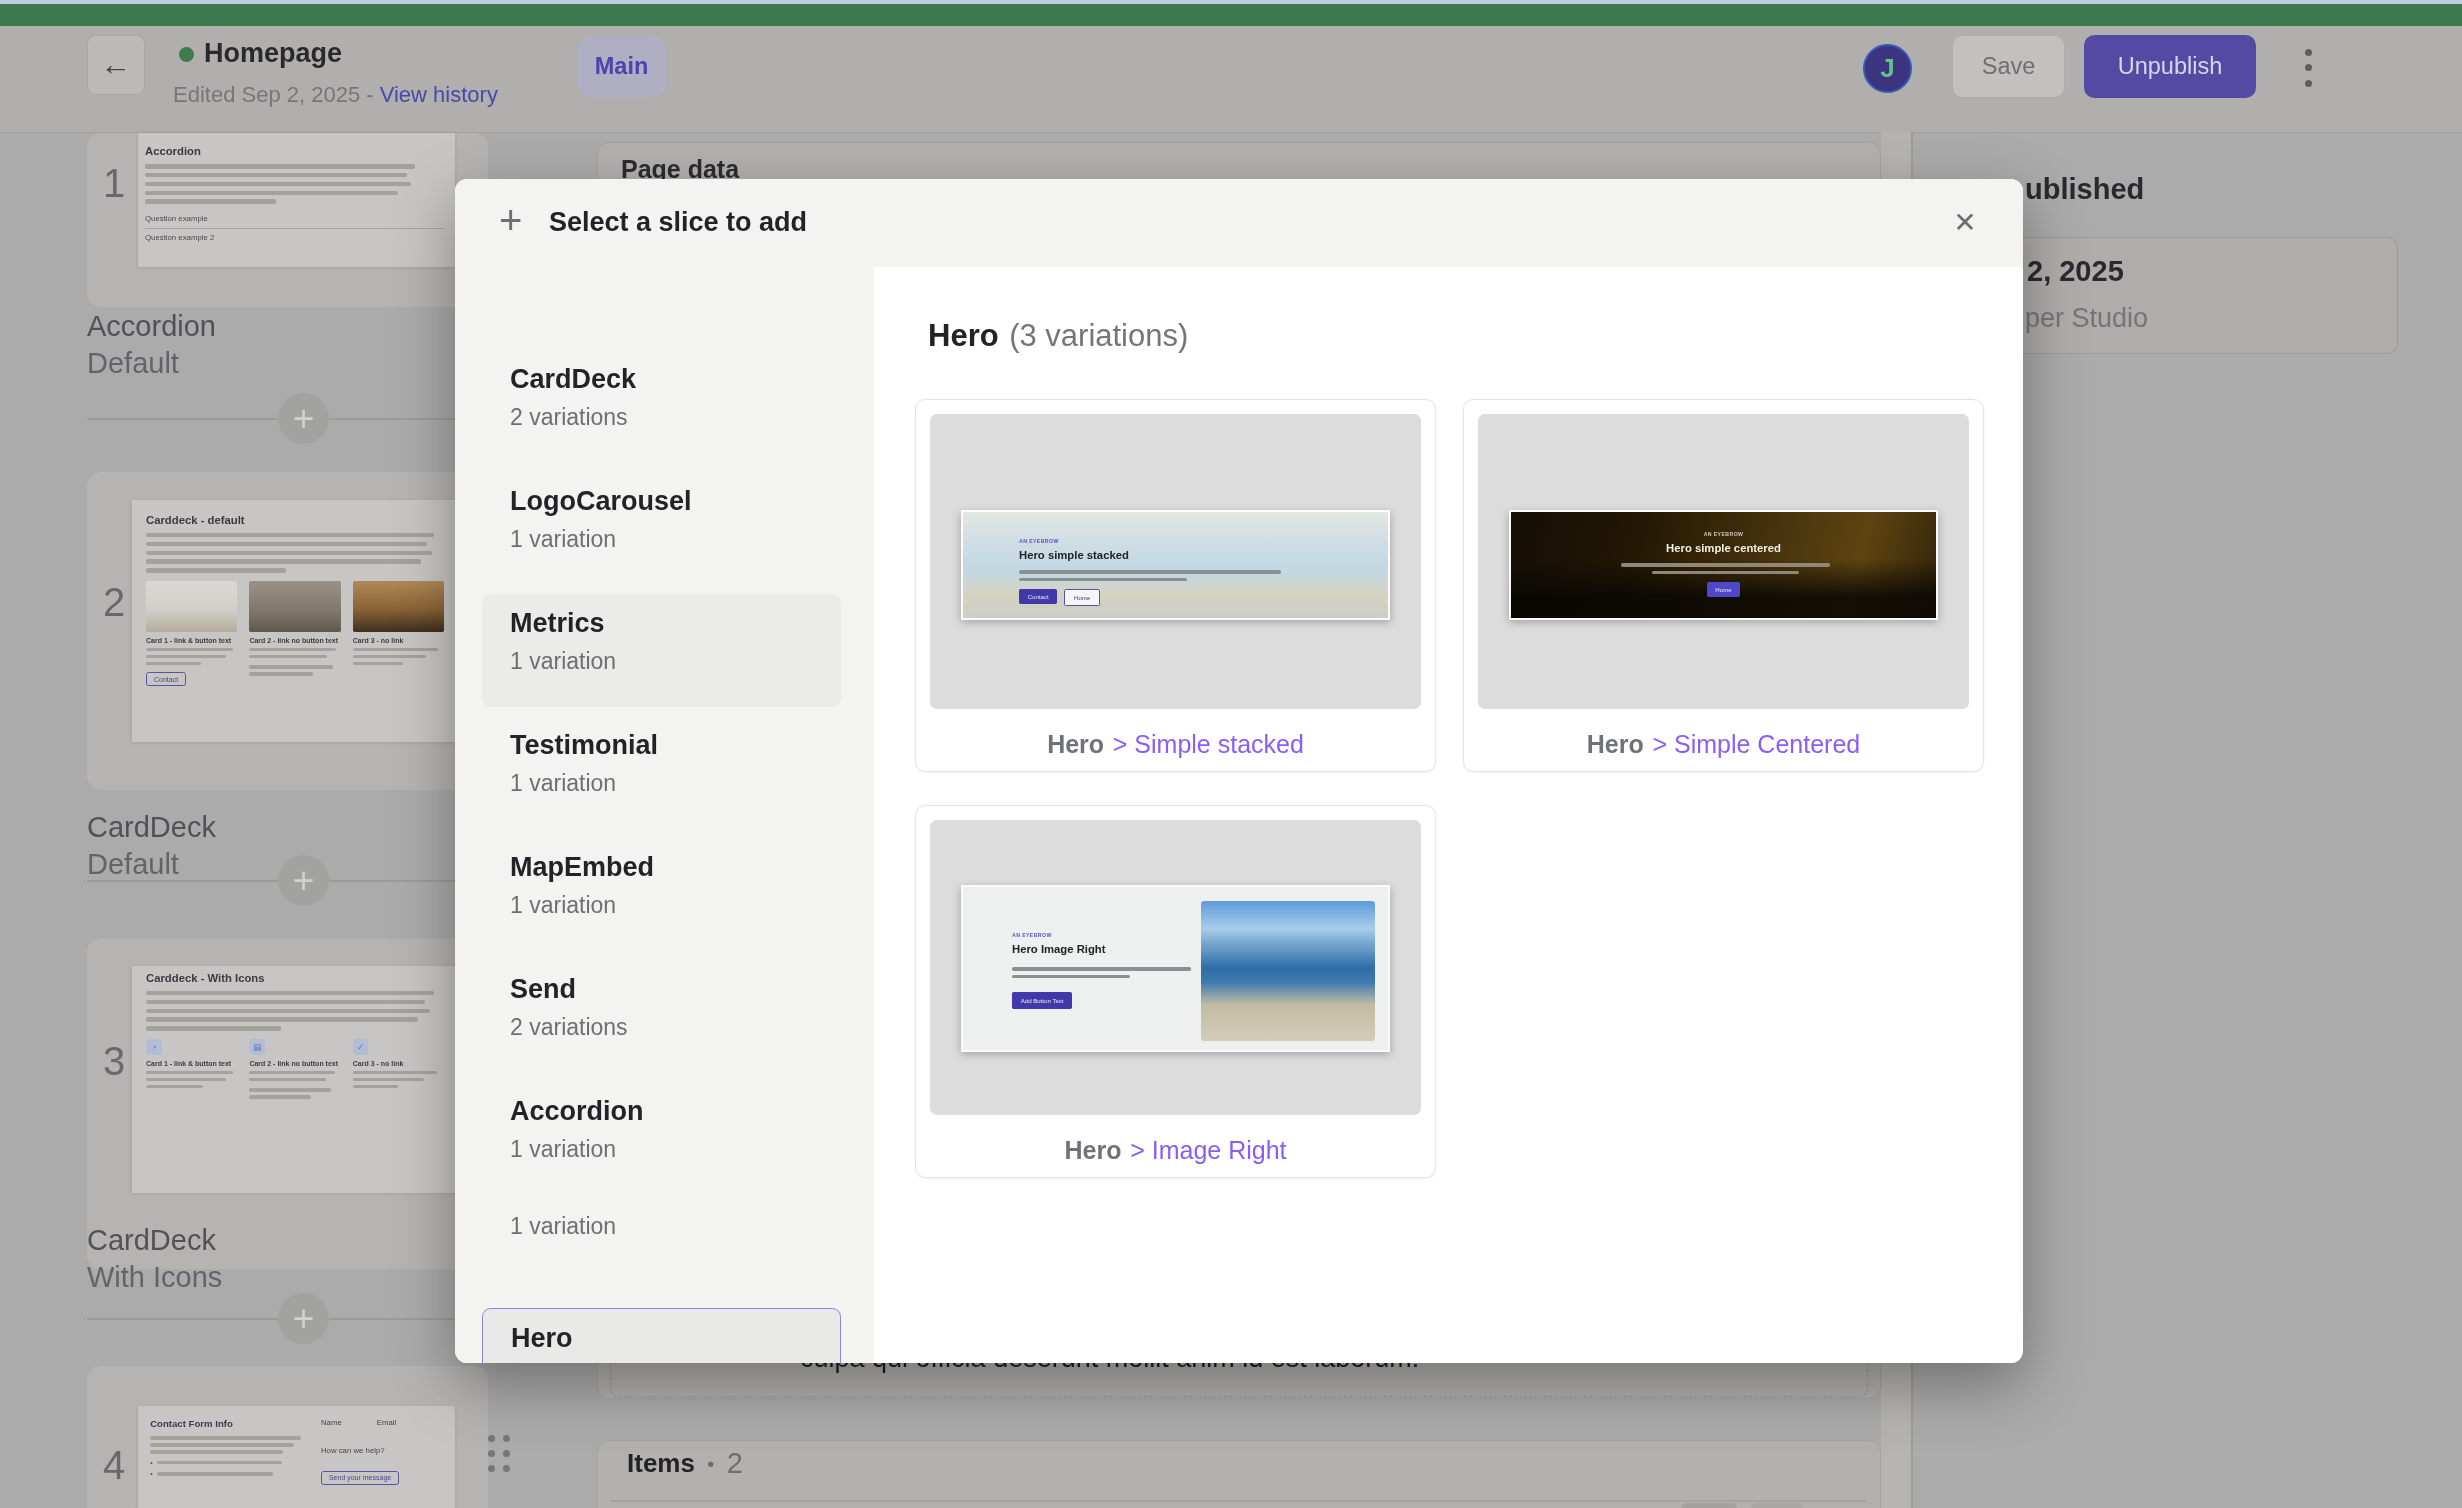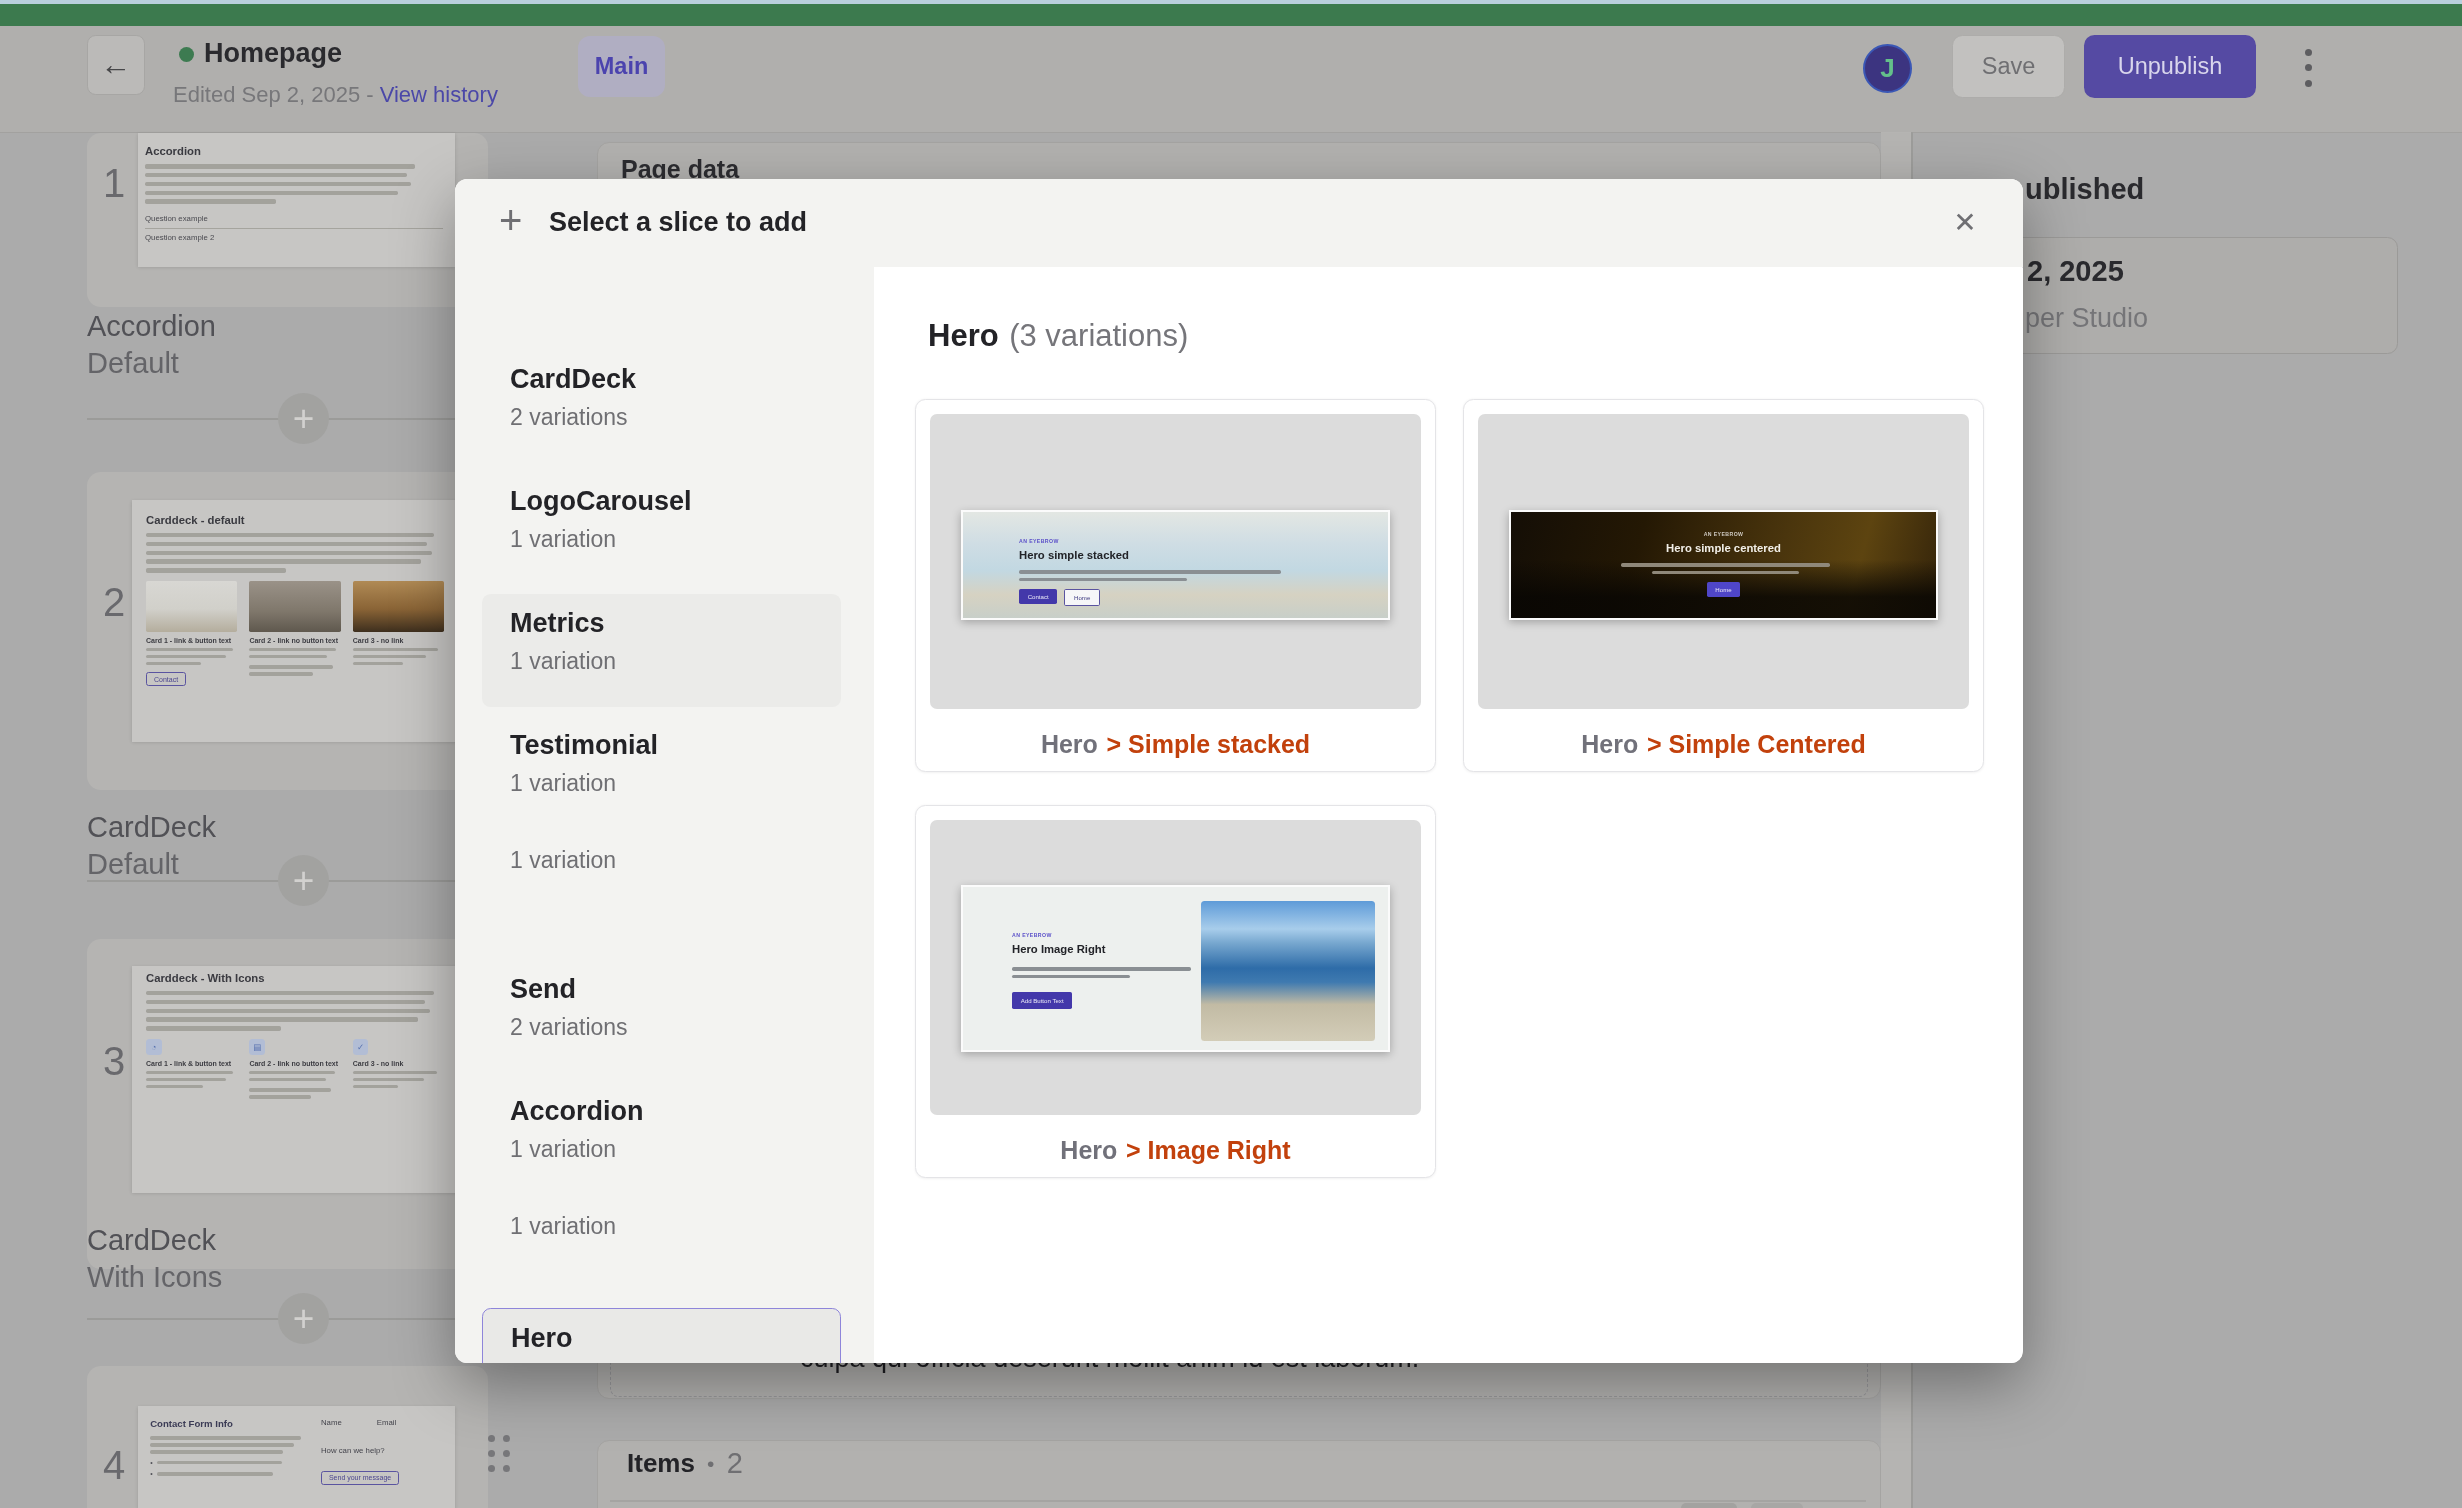--- a/index.html
+++ b/index.html
@@ -79,21 +79,21 @@
   .slice-item.hovered{background:#ebebe9;}
   .slice-item.selected{background:#e9e9e7;border:1.7px solid #8e85da;}
   .modal-right{position:absolute;left:419px;top:88px;width:1148px;height:1096px;background:#ffffff;}
   .vh{display:flex;align-items:baseline;gap:10.5px;position:absolute;left:54px;top:51px;}
   .vh .b{font-size:31px;font-weight:700;color:#232327;}
   .vh .g{font-size:31px;color:#75757a;}
   .var-card{position:absolute;width:519px;background:#fff;border:1.7px solid #e4e4e7;border-radius:10.5px;box-shadow:0 0.9px 2.6px rgba(0,0,0,.06);}
   .var-preview{position:absolute;left:14px;top:14px;right:14px;background:#dcdcdc;border-radius:7px;}
   .var-label{position:absolute;left:0;right:0;display:flex;justify-content:center;gap:8.7px;font-size:25px;}
   .var-label .pre{color:#71717a;font-weight:600;}
-  .var-label .rest{color:#c2410c;font-weight:700;}
+  .var-label .rest{color:#8b5cf6;font-weight:400;}
   .mockshot{position:absolute;border:2.6px solid #fbfbfb;box-shadow:0 2.6px 8.7px rgba(0,0,0,.28);box-sizing:border-box;overflow:hidden;}
   .mock-sea{background:linear-gradient(180deg,#e3e7e3 0%,#cfdde4 30%,#c2d8e2 55%,#d6d2c2 78%,#c8cfc9 100%);}
   .mock-sunset{background:linear-gradient(180deg,rgba(0,0,0,0) 45%,rgba(8,6,3,.85) 80%),linear-gradient(105deg,#140e06 0%,#241804 30%,#4a350d 62%,#5d4410 80%,#33230a 100%);}
   .mock-light{background:#edf0ee;}
   .eyebrow{font-size:5.2px;letter-spacing:0.4px;font-weight:700;}
   .mk-title{font-size:11.3px;font-weight:700;}
   .mk-line{height:3.5px;border-radius:1.7px;margin-bottom:4.4px;}
   .mk-btn{display:inline-flex;align-items:center;justify-content:center;font-size:6.1px;border-radius:1.7px;height:15px;padding:0 8.7px;}
   .mk-btn.solid{background:#4338aa;color:#eceaf8;}
   .mk-btn.ghost{background:#f6f6f8;border:0.9px solid #5a54a0;color:#3e3a80;margin-left:7px;}
@@ -305,20 +305,21 @@
       </div>
       <div class="slice-item hovered" style="top:327px;">
         <div class="nm">Metrics</div>
           <div class="ct">1 variation</div>
       </div>
       <div class="slice-item" style="top:449px;">
         <div class="nm">Testimonial</div>
           <div class="ct">1 variation</div>
       </div>
       <div class="slice-item" style="top:571px;">
+        <div class="nm">MapEmbed</div>
           <div class="ct">1 variation</div>
       </div>
       <div class="slice-item" style="top:693px;">
         <div class="nm">Send</div>
           <div class="ct">2 variations</div>
       </div>
       <div class="slice-item" style="top:815px;">
         <div class="nm">Accordion</div>
           <div class="ct">1 variation</div>
       </div>

